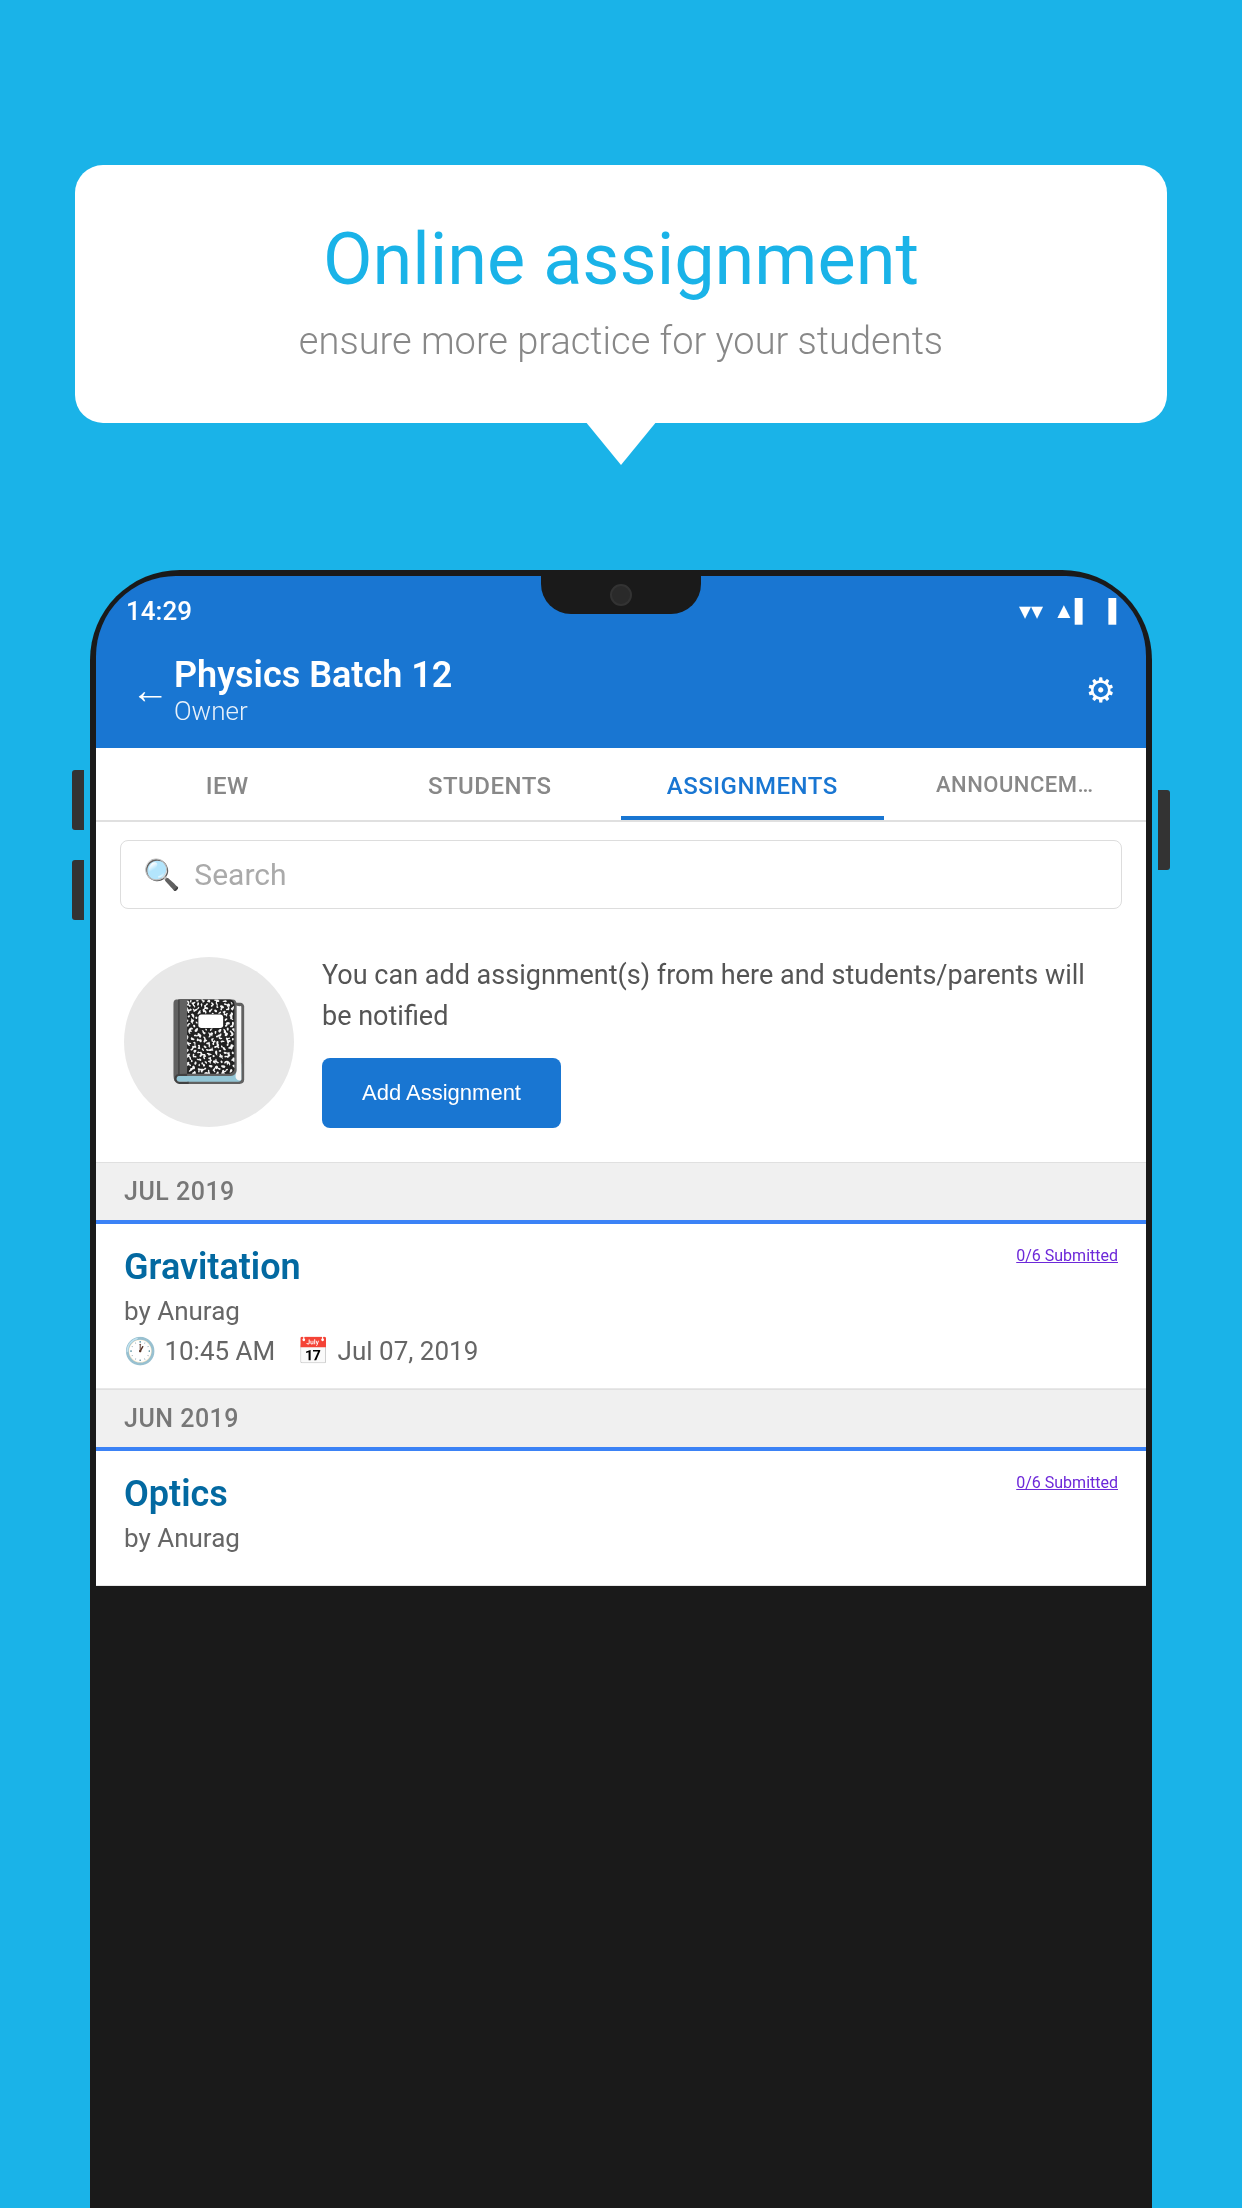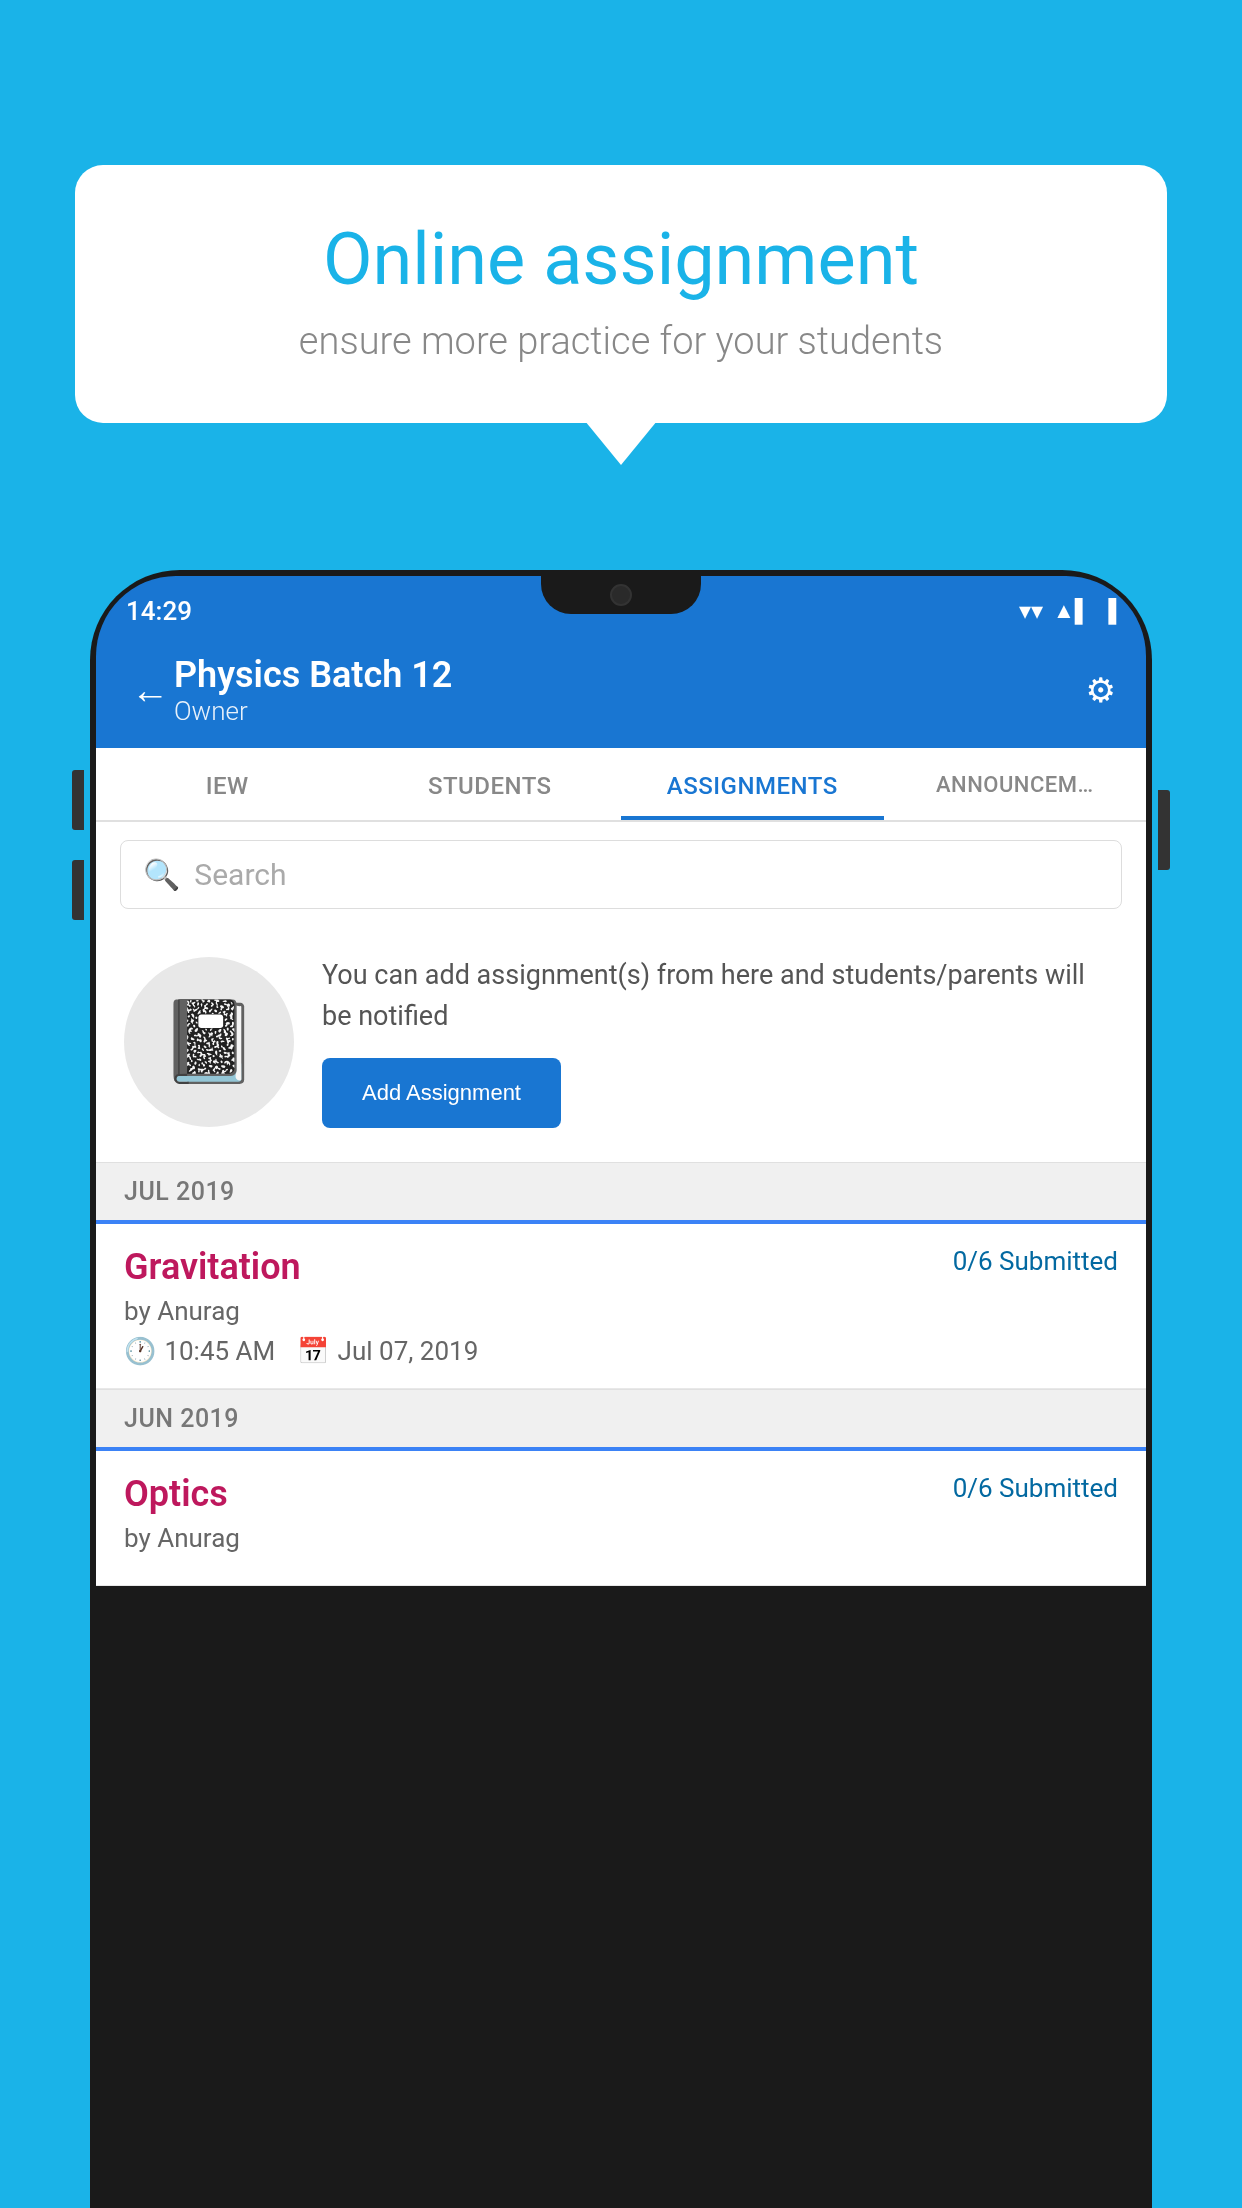--- a/index.html
+++ b/index.html
@@ -300,26 +300,27 @@
     .assignment-top-row {
       display: flex;
       justify-content: space-between;
       align-items: flex-start;
       margin-bottom: 8px;
     }
 
     .assignment-name {
       font-size: 36px;
       font-weight: 600;
-      color: #be185d;
+      color: #0369a1;
     }
 
     .assignment-submitted {
-      font-size: 26px;
-      color: #0369a1;
+      font-size: 16px;
+      color: #6d28d9;
+      text-decoration: underline;
     }
 
     .assignment-by {
       font-size: 26px;
       color: #666;
       margin-bottom: 10px;
     }
 
     .assignment-meta {
       display: flex;

